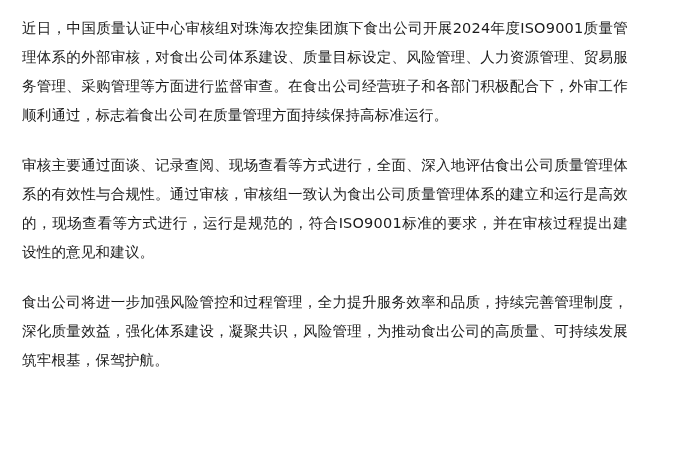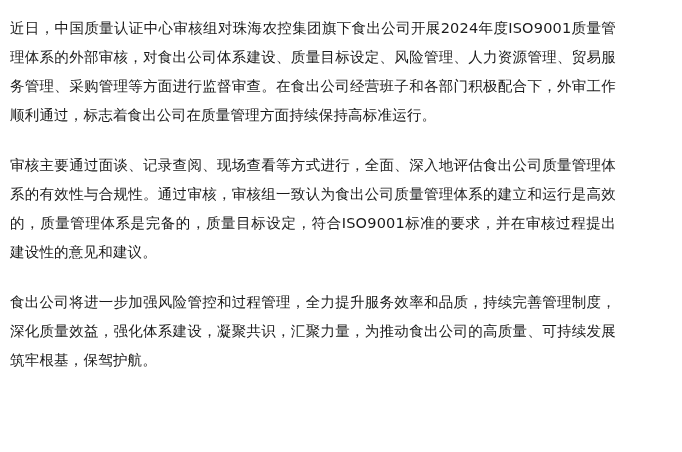--- a/index.html
+++ b/index.html
@@ -10,35 +10,36 @@
   body {
     width: 682px;
     height: 452px;
     overflow: hidden;
     font-family: "DejaVu Sans", "Liberation Sans", sans-serif;
   }
   .article {
     box-sizing: border-box;
     width: 626px;
     padding: 14px 10px 0 10px;
+    margin-left: 12px;
   }
   .para {
     font-size: 14.5px;
     line-height: 29px;
     color: #1a1a1a;
     text-align: justify;
     text-justify: inter-ideograph;
     margin: 0 0 21px 0;
     letter-spacing: 0.2px;
     word-break: break-all;
   }
   .para:last-child {
     margin-bottom: 0;
   }
 </style>
 </head>
 <body>
 
 <div class="article">
   <p class="para">近日，中国质量认证中心审核组对珠海农控集团旗下食出公司开展2024年度ISO9001质量管理体系的外部审核，对食出公司体系建设、质量目标设定、风险管理、人力资源管理、贸易服务管理、采购管理等方面进行监督审查。在食出公司经营班子和各部门积极配合下，外审工作顺利通过，标志着食出公司在质量管理方面持续保持高标准运行。</p>
-  <p class="para">审核主要通过面谈、记录查阅、现场查看等方式进行，全面、深入地评估食出公司质量管理体系的有效性与合规性。通过审核，审核组一致认为食出公司质量管理体系的建立和运行是高效的，质量管理体系是完备的，质量目标设定，符合ISO9001标准的要求，并在审核过程提出建设性的意见和建议。</p>
-  <p class="para">食出公司将进一步加强风险管控和过程管理，全力提升服务效率和品质，持续完善管理制度，深化质量效益，强化体系建设，凝聚共识，汇聚力量，为推动食出公司的高质量、可持续发展筑牢根基，保驾护航。</p>
+  <p class="para">审核主要通过面谈、记录查阅、现场查看等方式进行，全面、深入地评估食出公司质量管理体系的有效性与合规性。通过审核，审核组一致认为食出公司质量管理体系的建立和运行是高效的，现场查看等方式进行，运行是规范的，符合ISO9001标准的要求，并在审核过程提出建设性的意见和建议。</p>
+  <p class="para">食出公司将进一步加强风险管控和过程管理，全力提升服务效率和品质，持续完善管理制度，深化质量效益，强化体系建设，凝聚共识，风险管理，为推动食出公司的高质量、可持续发展筑牢根基，保驾护航。</p>
 </div>
 
 </body></html>

